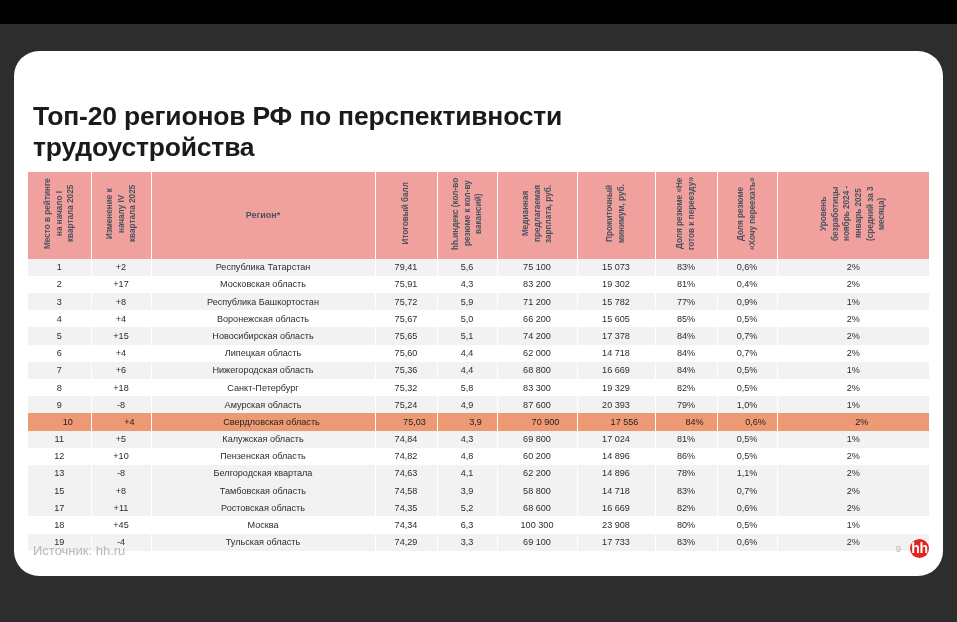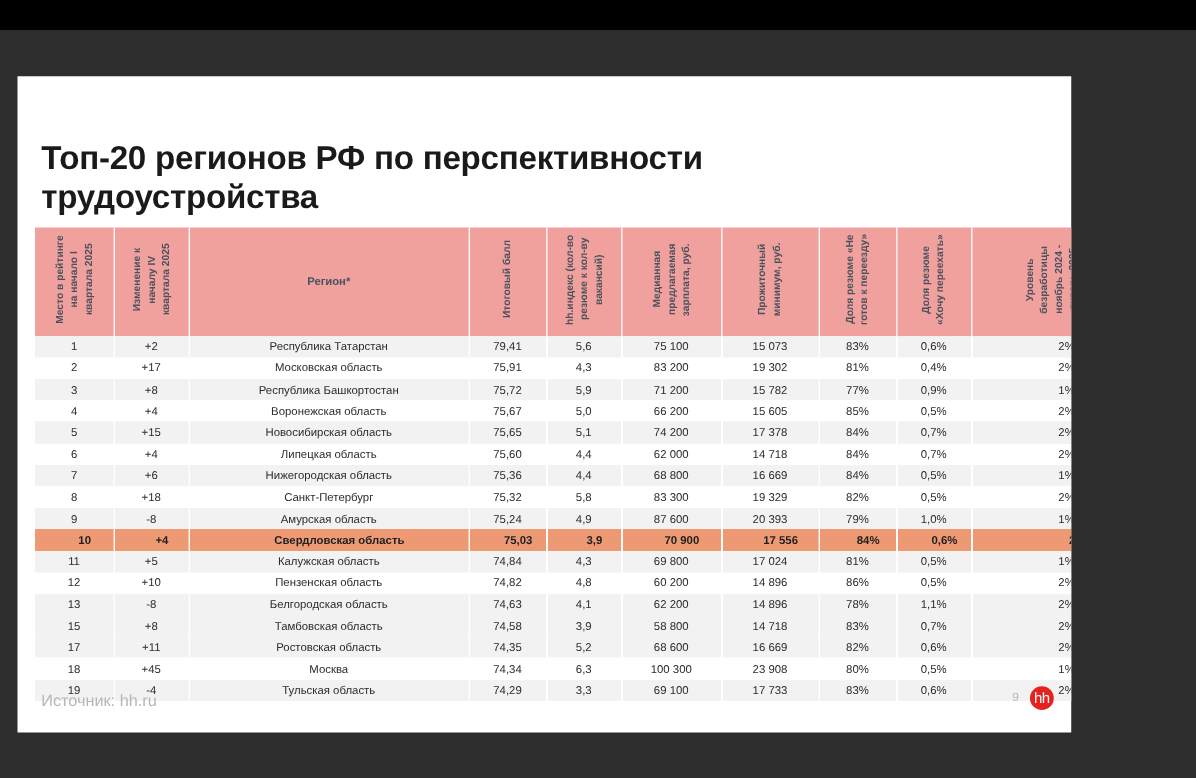--- a/index.html
+++ b/index.html
@@ -15,24 +15,25 @@
     background: #000;
   }
   #editor-bg {
     position: absolute;
     left: 0; top: 24px;
     width: 957px; height: 598px;
     background: #2d2d2d;
   }
   #slide {
     position: absolute;
-    left: 14px; top: 61px;
-    width: 843px; height: 525px;
+    left: 14px; top: 51px;
+    width: 929px; height: 525px;
     background: #ffffff;
     overflow: hidden;
+    border-radius: 25px;
   }
 
   
   #slide-title {
     position: absolute;
     left: 19px; top: 50px;
     width: 700px;
     font-size: 26.5px;
     font-weight: bold;
     line-height: 1.18;
@@ -81,21 +82,21 @@
     border-right: 1px solid #ffffff;
     text-align: center;
     white-space: nowrap;
     overflow: hidden;
   }
   #rating-table td:last-child { border-right: none; }
   #rating-table tbody tr { background: #ffffff; }
   #rating-table tbody tr.odd { background: #f2f2f2; }
   #rating-table tbody tr.highlight,
   #rating-table tbody tr.highlight.odd { background: #ed9a74; }
-  #rating-table tbody tr.highlight td { color: #1f1f1f; font-weight: bold; padding-left: 23px; }
+  #rating-table tbody tr.highlight td { color: #1f1f1f; font-weight: normal; padding-left: 23px; }
   td.c-rank { color: #3c4654; }
   td.c-change { color: #3c4654; }
   td.c-region { text-align: left; padding-left: 10px; color: #1f1f1f; }
 
   
   #source-note {
     position: absolute;
     left: 19px; top: 492px;
     font-size: 13px;
     color: #b7b7b7;
@@ -106,22 +107,22 @@
     font-size: 9.5px;
     color: #b7b7b7;
   }
   #hh-logo {
     position: absolute;
     right: 14px; top: 488px;
     width: 19px; height: 19px;
     border-radius: 50%;
     background: #e4231f;
     color: #ffffff;
-    font-size: 12px;
-    font-weight: normal;
+    font-size: 14px;
+    font-weight: bold;
     line-height: 19px;
     text-align: center;
     letter-spacing: -0.3px;
   }
 </style>
 </head>
 <body>
 
 <div id="viewport">
   <div id="editor-bg"></div>
@@ -300,21 +301,21 @@
             <td class="c-index">4,8</td>
             <td class="c-salary">60 200</td>
             <td class="c-wage">14 896</td>
             <td class="c-stay">86%</td>
             <td class="c-move">0,5%</td>
             <td class="c-unemp">2%</td>
           </tr>
           <tr class="odd">
             <td class="c-rank">13</td>
             <td class="c-change">-8</td>
-            <td class="c-region">Белгородская область</td>
+            <td class="c-region">Белгородская квартала</td>
             <td class="c-score">74,63</td>
             <td class="c-index">4,1</td>
             <td class="c-salary">62 200</td>
             <td class="c-wage">14 896</td>
             <td class="c-stay">78%</td>
             <td class="c-move">1,1%</td>
             <td class="c-unemp">2%</td>
           </tr>
           <tr class="odd">
             <td class="c-rank">15</td>

